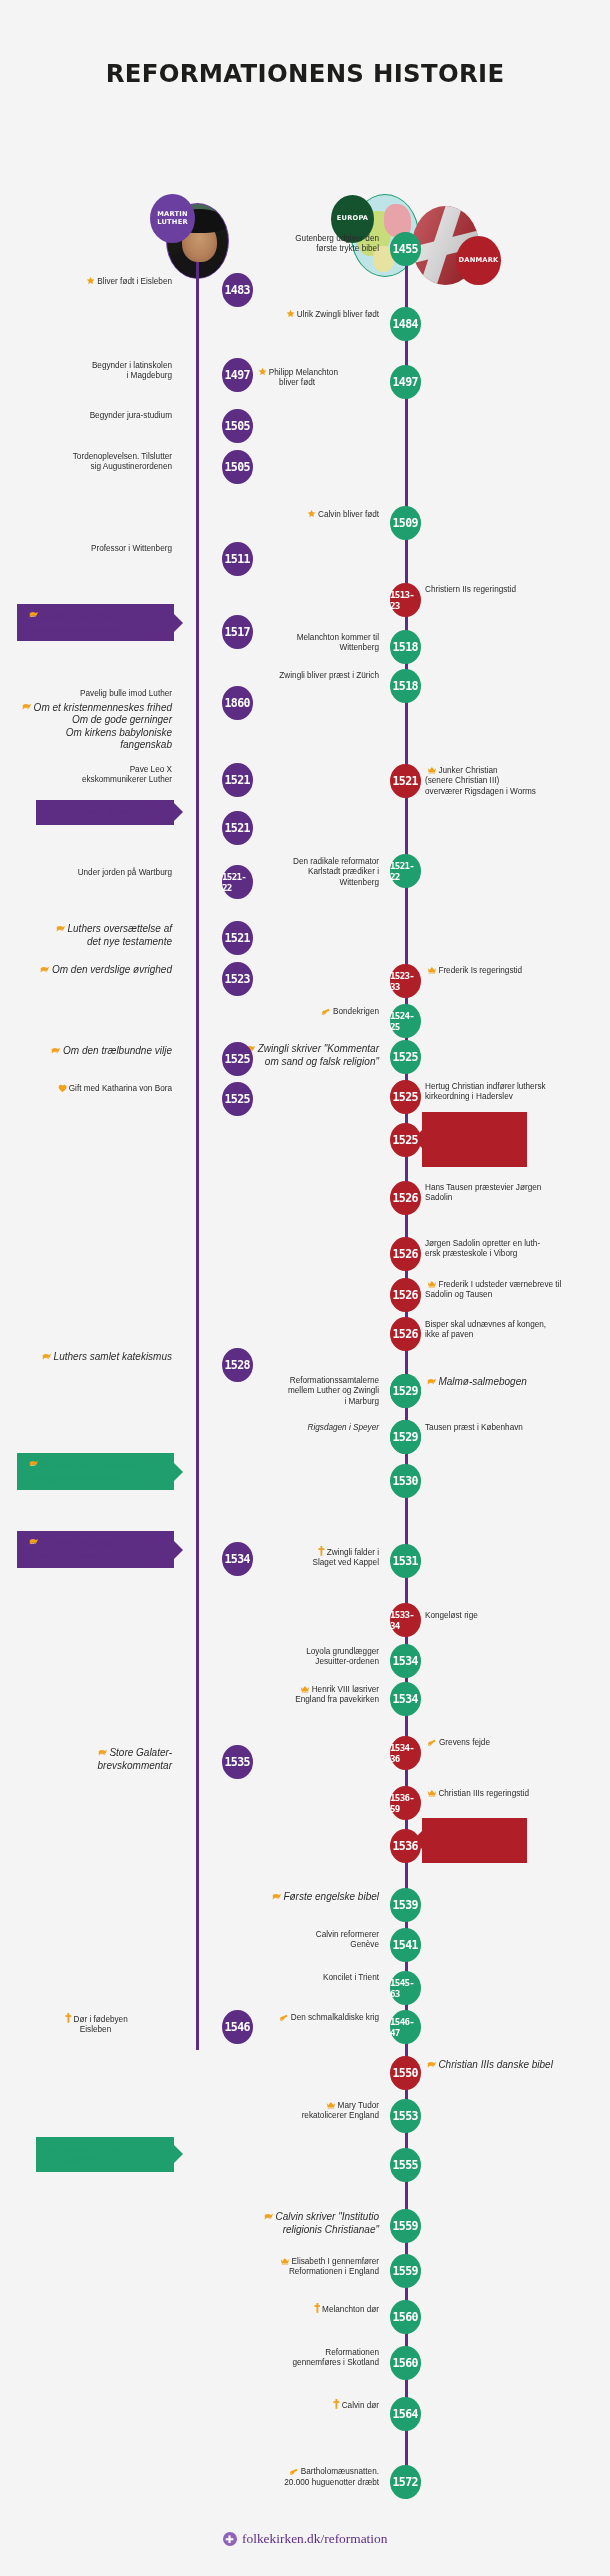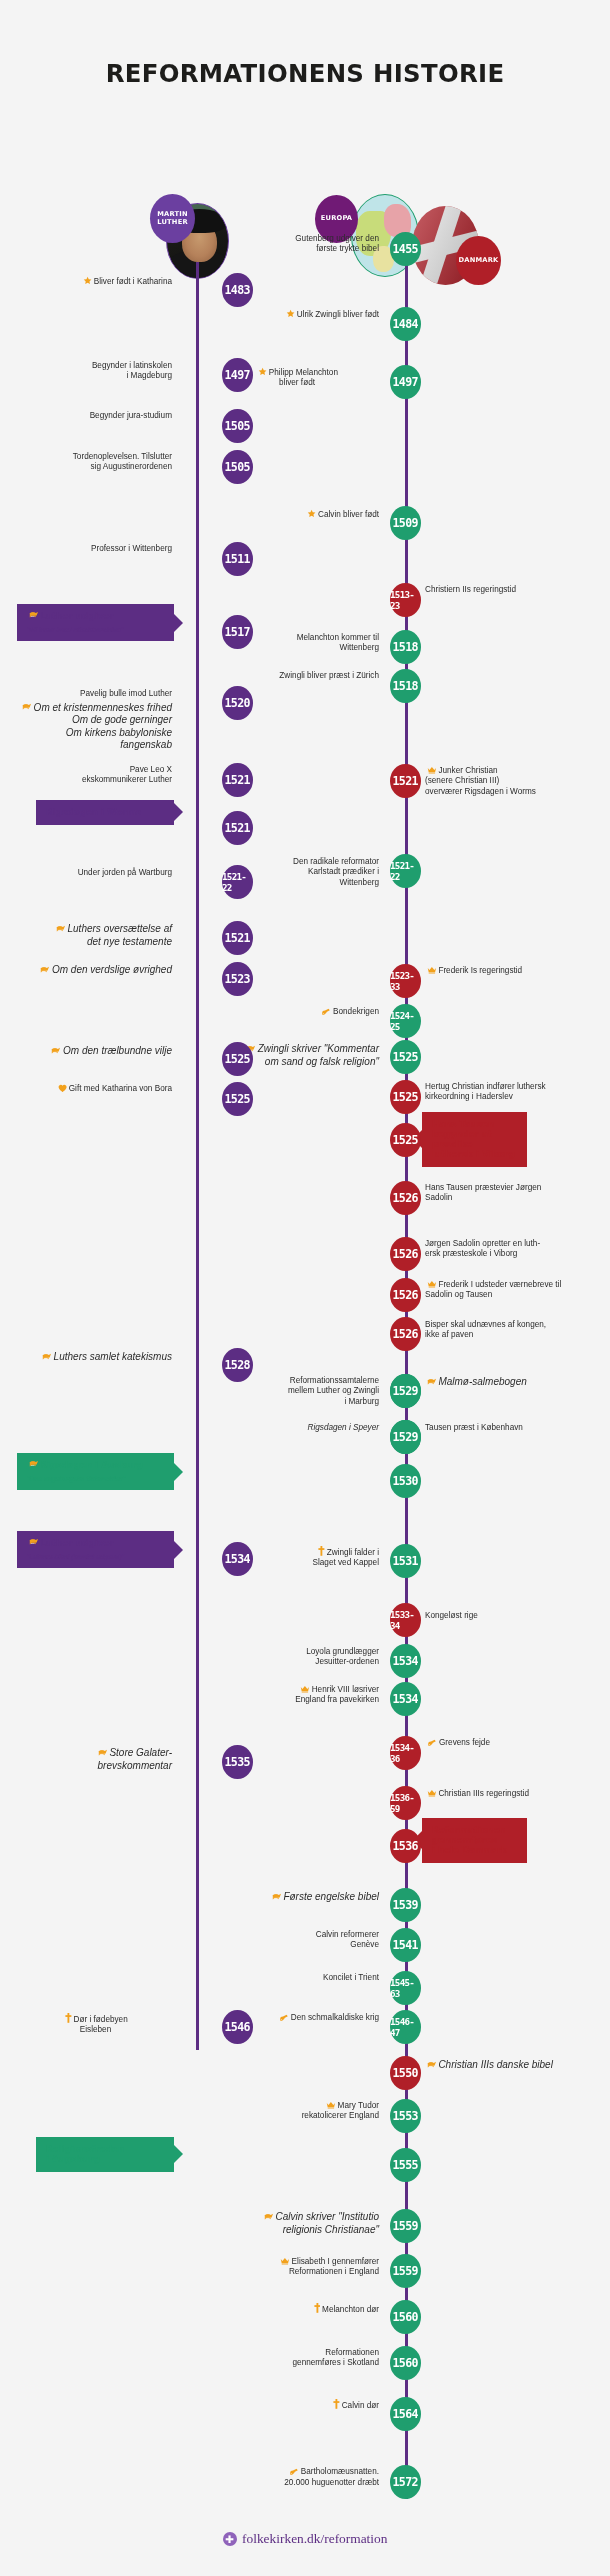--- a/index.html
+++ b/index.html
@@ -58,21 +58,21 @@
   .badge-oval {
     position: absolute;
     border-radius: 50%;
     display: flex; align-items: center; justify-content: center;
     text-align: center;
     color: #fff; font-weight: bold; font-size: 6.7px; line-height: 1.15;
     letter-spacing: 0.2px;
     font-family: "DejaVu Sans", sans-serif;
   }
   .badge-luther { left: 150px; top: 17px; width: 45px; height: 49px; background: #6b3fa0; }
-  .badge-europa { left: 315px; top: 18.3px; width: 43px; height: 48px; background: #701a75; }
+  .badge-europa { left: 331px; top: 18.3px; width: 43px; height: 48px; background: #14532d; }
   .badge-danmark { left: 456px; top: 59px; width: 45px; height: 49px; background: #b01f28; }
 
   .map-portrait {
     position: absolute; left: 351px; top: 17px; width: 68px; height: 83px;
     border-radius: 50%; overflow: hidden; border: 1.8px solid #1f9e6e;
     background: #bfe4e8;
   }
   .map-g1 { position:absolute; left:3.7px; top:16px; width:35px; height:45px; background:#c8dc7a; border-radius:40% 30% 50% 40%; }
   .map-g2 { position:absolute; left:32px; top:8.5px; width:27px; height:33px; background:#e7a3a8; border-radius:40% 50% 30% 45%; }
   .map-g3 { position:absolute; left:21px; top:51px; width:21px; height:26px; background:#e8e2a0; border-radius:45%; }
@@ -229,21 +229,21 @@
 <div id="events-container">
     <div class="node right green y4" style="top:232px">
       <span>1455</span>
     </div>
     <div class="label" style="top:234px;left:215px;width:164px;text-align:right;"><span>Gutenberg udgiver den<br>første trykte bibel</span></div>
     <div class="node left purple y4" style="top:273px">
       <span>1483</span>
     </div>
     <div class="label" style="top:276px;right:438px;width:153px;text-align:right;"><span class="ico"><svg width="9.2" height="9.2" viewBox="0 0 24 24">
           <path fill="#f2a11c" d="M12 2l3 6.5 7 .9-5.1 4.8 1.3 7L12 17.8 5.8 21.2l1.3-7L2 9.4l7-.9z"></path>
-        </svg></span><span>Bliver født i Katharina</span></div>
+        </svg></span><span>Bliver født i Eisleben</span></div>
     <div class="node right green y4" style="top:307px">
       <span>1484</span>
     </div>
     <div class="label" style="top:309px;left:215px;width:164px;text-align:right;"><span class="ico"><svg width="9.2" height="9.2" viewBox="0 0 24 24">
           <path fill="#f2a11c" d="M12 2l3 6.5 7 .9-5.1 4.8 1.3 7L12 17.8 5.8 21.2l1.3-7L2 9.4l7-.9z"></path>
         </svg></span><span>Ulrik Zwingli bliver født</span></div>
     <div class="node left purple y4" style="top:358px">
       <span>1497</span>
     </div>
     <div class="label" style="top:361px;right:438px;width:153px;text-align:right;"><span>Begynder i latinskolen<br>i Magdeburg</span></div>
@@ -288,21 +288,21 @@
     </div>
     <div class="node right green y4" style="top:630px">
       <span>1518</span>
     </div>
     <div class="label" style="top:633px;left:215px;width:164px;text-align:right;"><span>Melanchton kommer til<br>Wittenberg</span></div>
     <div class="node right green y4" style="top:669px">
       <span>1518</span>
     </div>
     <div class="label" style="top:671px;left:215px;width:164px;text-align:right;"><span>Zwingli bliver præst i Zürich</span></div>
     <div class="node left purple y4" style="top:686px">
-      <span>1520</span>
+      <span>1860</span>
     </div>
     <div class="label" style="top:689px;right:438px;width:153px;text-align:right;"><span>Pavelig bulle imod Luther</span><div class="ital" style="margin-top:2.4px"><span class="ico"><svg width="9.8" height="8.5" viewBox="0 0 26 22">
             <path fill="#f2a11c" d="M2 6c5-4 11-4 16-1l6-3-4 10c-5-3-11-3-16 1z"></path>
             <path fill="#f2a11c" d="M2 6v11c5-4 11-4 16-1V5C13 2 7 2 2 6z" opacity=".85"></path>
             <path fill="#fff" d="M5 14.5c3-2 6.5-2.2 9.5-.6l-.5 1.2c-2.7-1.4-5.9-1.2-8.6.6z" opacity=".9"></path>
           </svg></span>Om et kristenmenneskes frihed<br>Om de gode gerninger<br>Om kirkens babyloniske fangenskab</div></div>
     <div class="node left purple y4" style="top:763px">
       <span>1521</span>
     </div>
     <div class="label" style="top:765px;right:438px;width:153px;text-align:right;"><span>Pave Leo X<br>ekskommunikerer Luther</span></div>

